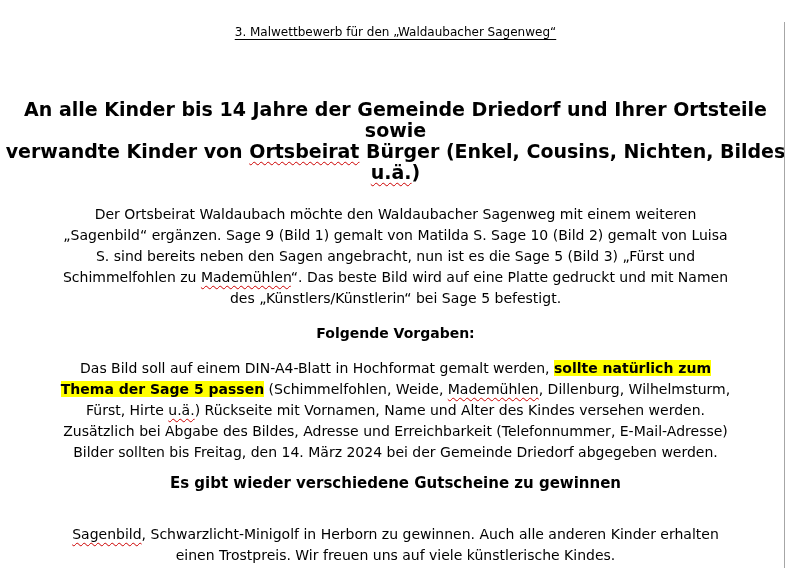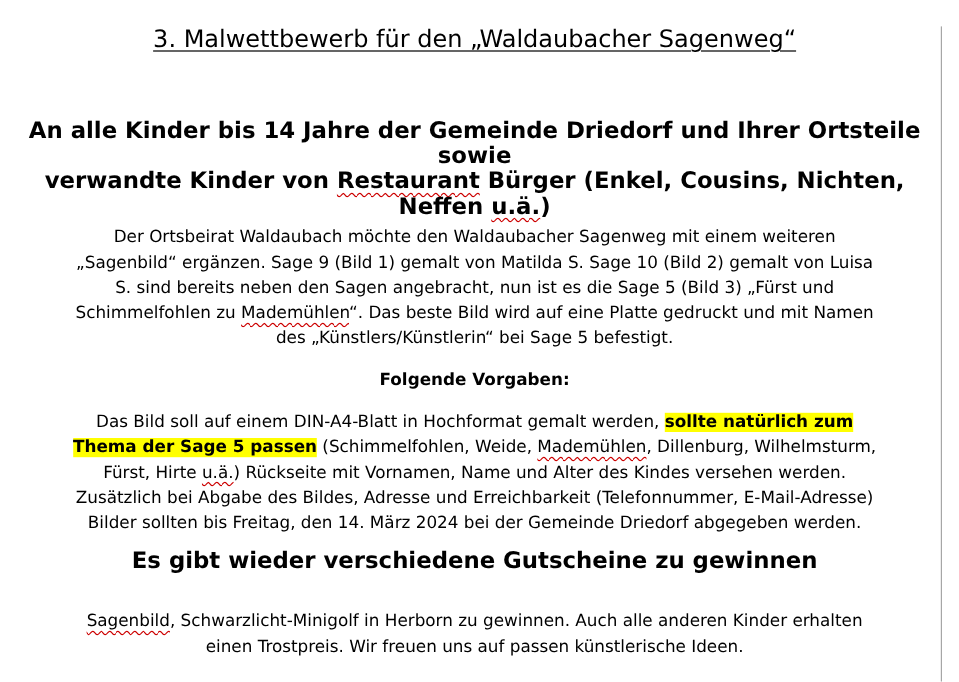--- a/index.html
+++ b/index.html
@@ -20,57 +20,57 @@
   }
   .page-edge{
     position:absolute;
     top:0;right:6px;
     width:1px;height:568px;
     background:var(--edge,#a6a6a6);
   }
   .block{text-align:center;line-height:21px;font-size:14px;}
   .title{
     margin-top:22px;
-    font-size:20px;
+    font-size:12px;
     text-decoration:underline;
     text-underline-offset:3px;
     text-decoration-thickness:1px;
   }
   .heading{margin-top:56px;font-weight:bold;font-size:19px;line-height:21px;}
-  .para1{margin-top:5px;}
+  .para1{margin-top:21px;}
   .vorgaben{margin-top:14px;font-weight:bold;}
   .para2{margin-top:14px;}
-  .sub{margin-top:10px;font-weight:bold;font-size:19px;}
+  .sub{margin-top:10px;font-weight:bold;font-size:15px;}
   .para3{margin-top:9px;}
   .signature{margin-top:20px;text-align:left;padding-left:4px;}
   .b{font-weight:bold;}
   .hl{background:var(--hl,#ffff00);}
   .sp{
     text-decoration:underline;
     text-decoration-style:wavy;
     text-decoration-color:var(--sc,#cc0000);
     text-decoration-thickness:1px;
     text-underline-offset:3px;
   }
 </style>
 </head>
 <body>
 
 <div class="doc">
 
   <div class="block title">3. Malwettbewerb für den „Waldaubacher Sagenweg“</div>
 
-  <div class="block heading"><span>An alle Kinder bis 14 Jahre der Gemeinde Driedorf und Ihrer Ortsteile sowie</span><br><span>verwandte Kinder von </span><span class="sp">Restaurant</span><span> Bürger (Enkel, Cousins, Nichten, Neffen </span><span class="sp">u.ä.</span><span>)</span></div>
+  <div class="block heading"><span>An alle Kinder bis 14 Jahre der Gemeinde Driedorf und Ihrer Ortsteile sowie</span><br><span>verwandte Kinder von </span><span class="sp">Ortsbeirat</span><span> Bürger (Enkel, Cousins, Nichten, Bildes </span><span class="sp">u.ä.</span><span>)</span></div>
 
   <div class="block para1"><span>Der Ortsbeirat Waldaubach möchte den Waldaubacher Sagenweg mit einem weiteren</span><br><span>„Sagenbild“ ergänzen. Sage 9 (Bild 1) gemalt von Matilda S. Sage 10 (Bild 2) gemalt von Luisa</span><br><span>S. sind bereits neben den Sagen angebracht, nun ist es die Sage 5 (Bild 3) „Fürst und</span><br><span>Schimmelfohlen zu </span><span class="sp">Mademühlen</span><span>“. Das beste Bild wird auf eine Platte gedruckt und mit Namen</span><br><span>des „Künstlers/Künstlerin“ bei Sage 5 befestigt.</span></div>
 
   <div class="block vorgaben">Folgende Vorgaben:</div>
 
   <div class="block para2"><span>Das Bild soll auf einem DIN-A4-Blatt in Hochformat gemalt werden, </span><span class="b hl">sollte natürlich zum</span><br><span class="b hl">Thema der Sage 5 passen</span><span> (Schimmelfohlen, Weide, </span><span class="sp">Mademühlen</span><span>, Dillenburg, Wilhelmsturm,</span><br><span>Fürst, Hirte </span><span class="sp">u.ä.</span><span>) Rückseite mit Vornamen, Name und Alter des Kindes versehen werden.</span><br><span>Zusätzlich bei Abgabe des Bildes, Adresse und Erreichbarkeit (Telefonnummer, E-Mail-Adresse)</span><br><span>Bilder sollten bis Freitag, den 14. März 2024 bei der Gemeinde Driedorf abgegeben werden.</span></div>
 
   <div class="block sub">Es gibt wieder verschiedene Gutscheine zu gewinnen</div>
 
-  <div class="block para3"><br><span class="sp">Sagenbild</span><span>, Schwarzlicht-Minigolf in Herborn zu gewinnen. Auch alle anderen Kinder erhalten</span><br><span>einen Trostpreis. Wir freuen uns auf passen künstlerische Ideen.</span></div>
+  <div class="block para3"><br><span class="sp">Sagenbild</span><span>, Schwarzlicht-Minigolf in Herborn zu gewinnen. Auch alle anderen Kinder erhalten</span><br><span>einen Trostpreis. Wir freuen uns auf viele künstlerische Kindes.</span></div>
 
   <div class="block signature">Der Ortsbeirat Restaurant</div>
 
   <div class="page-edge"></div>
 </div>
 
 </body></html>

